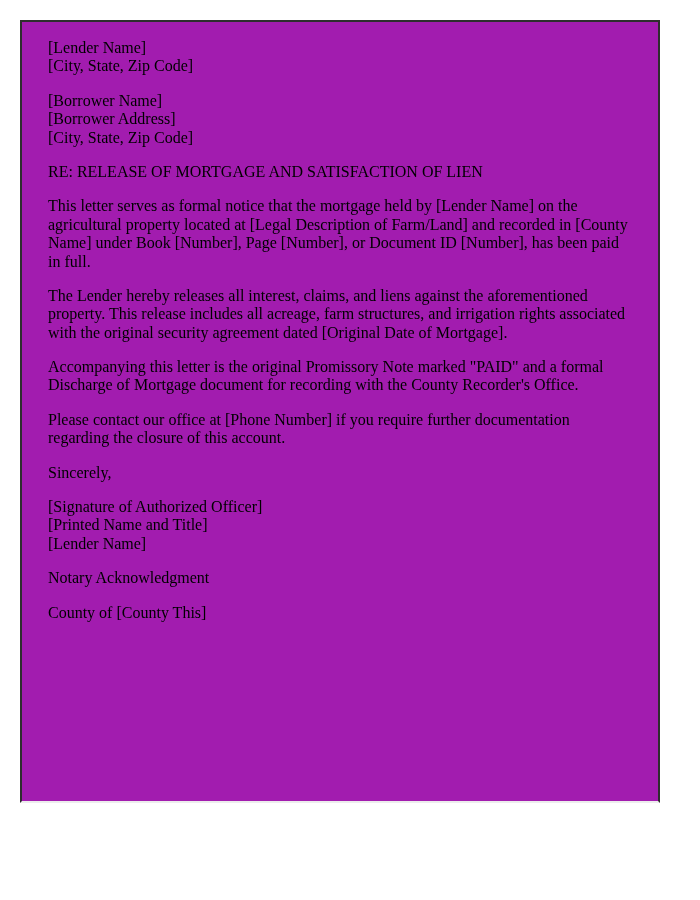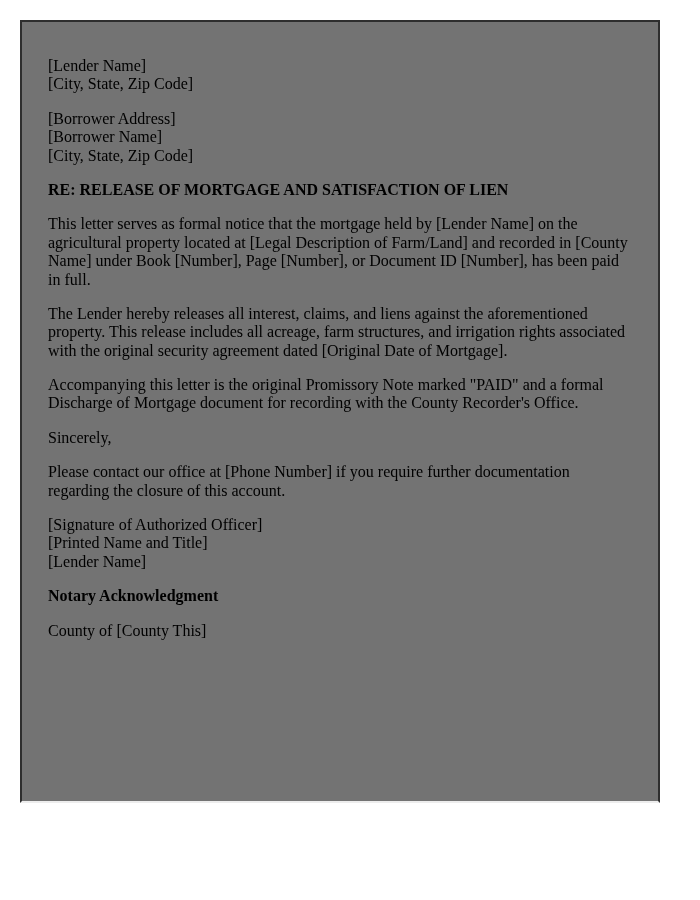--- a/index.html
+++ b/index.html
@@ -18,56 +18,56 @@
   }
   .letter-border {
     position: absolute;
     left: 20px;
     top: 20px;
     width: 640px;
     height: 783px;
     box-sizing: border-box;
     border: 2px solid #2e2e2e;
     border-bottom-color: #ededed; 
-    padding: 19px 26px;
+    padding: 1px 26px;
     overflow: hidden;
-    background: #737373;
+    background: #a21caf;
   }
   p { margin: 16px 0; }
   .ln { display: block; }
-  .subject, .notary-heading { font-weight: bold; }
+  .subject, .notary-heading { font-weight: normal; }
 </style>
 </head>
 <body>
 
 <div class="letter-border">
 
   <p class="block">
     <span class="ln">[Lender Name]</span>
     <span class="ln">[City, State, Zip Code]</span>
   </p>
 
   <p class="block">
+    <span class="ln">[Borrower Name]</span>
     <span class="ln">[Borrower Address]</span>
-    <span class="ln">[Borrower Name]</span>
     <span class="ln">[City, State, Zip Code]</span>
   </p>
 
   <p class="subject">RE: RELEASE OF MORTGAGE AND SATISFACTION OF LIEN</p>
 
 
   <p>This letter serves as formal notice that the mortgage held by [Lender Name] on the agricultural property located at [Legal Description of Farm/Land] and recorded in [County Name] under Book [Number], Page [Number], or Document ID [Number], has been paid in full.</p>
 
   <p>The Lender hereby releases all interest, claims, and liens against the aforementioned property. This release includes all acreage, farm structures, and irrigation rights associated with the original security agreement dated [Original Date of Mortgage].</p>
 
   <p>Accompanying this letter is the original Promissory Note marked "PAID" and a formal Discharge of Mortgage document for recording with the County Recorder's Office.</p>
 
+  <p>Please contact our office at [Phone Number] if you require further documentation regarding the closure of this account.</p>
+
   <p>Sincerely,</p>
-
-  <p>Please contact our office at [Phone Number] if you require further documentation regarding the closure of this account.</p>
 
   <p class="block">
     <span class="ln">[Signature of Authorized Officer]</span>
     <span class="ln">[Printed Name and Title]</span>
     <span class="ln">[Lender Name]</span>
   </p>
 
   <p class="notary-heading">Notary Acknowledgment</p>
 
   <p class="block">

